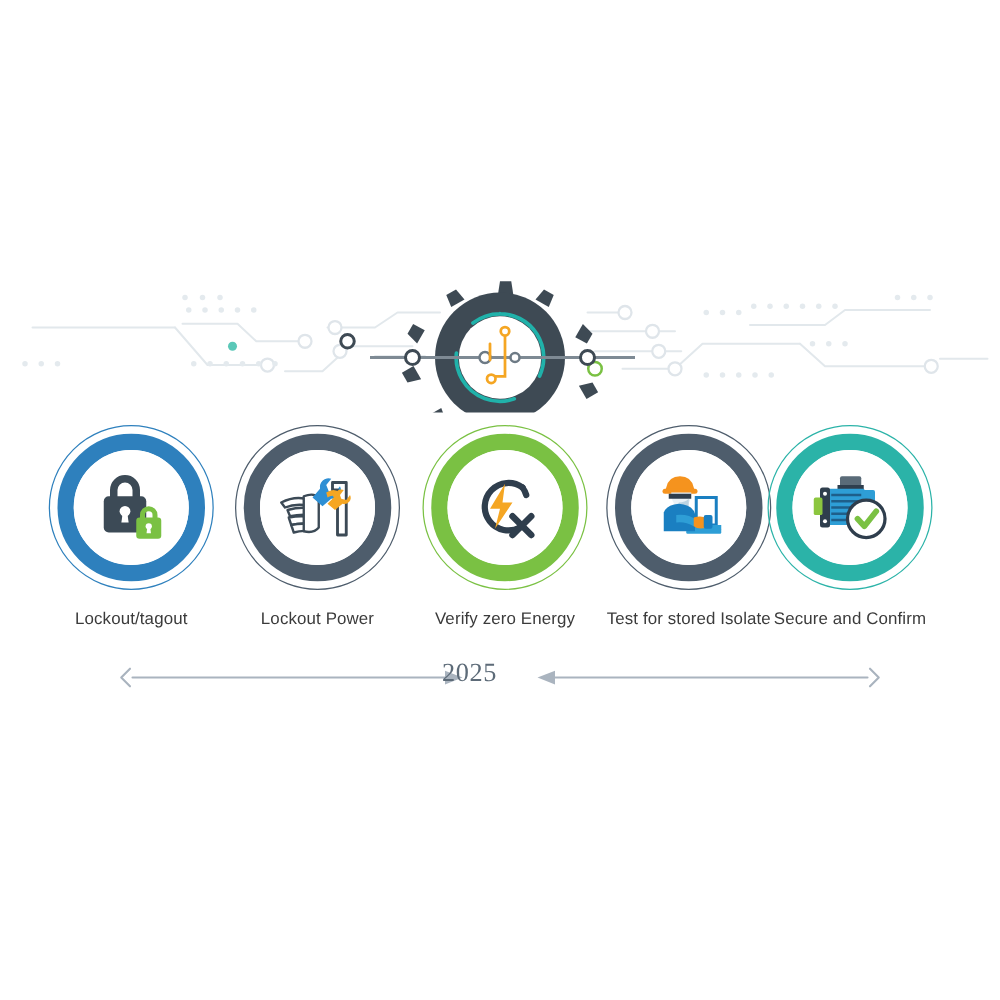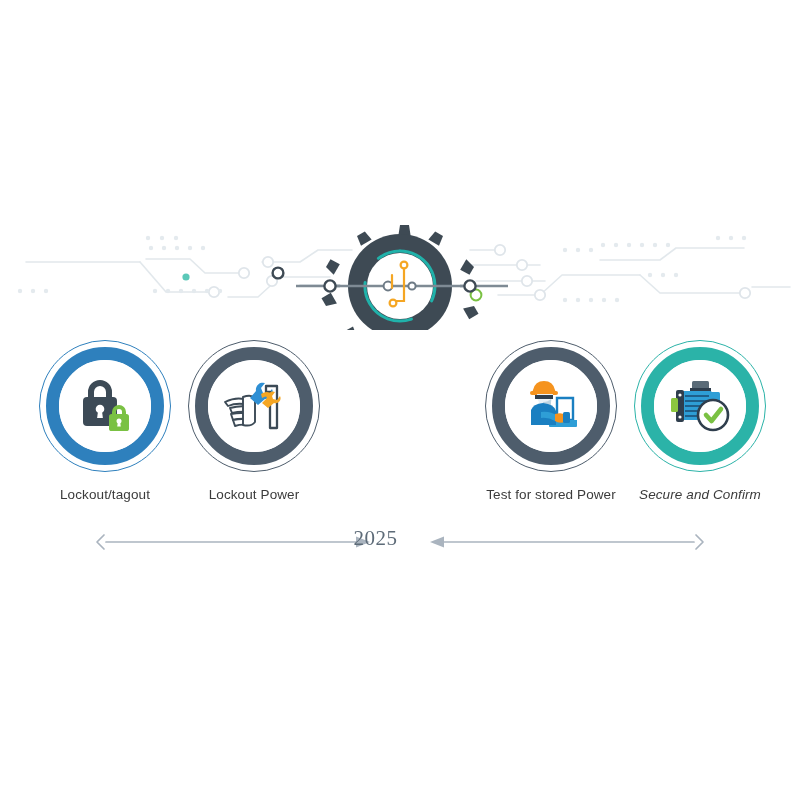--- a/index.html
+++ b/index.html
@@ -264,20 +264,38 @@
 
             <path d="M40 16 q6 -4 11 0 l-2 4 q-4 -3 -8 0 z" fill="#f5a623"></path>
             <path d="M41 25 l6 -6 a5 5 0 0 1 7 -5 l-3 4 1 3 4 1 3 -4 a5 5 0 0 1 -6 7 l-6 5 z" fill="#f5a623"></path>
             <circle cx="48" cy="18" r="2.6" fill="#f5a623"></circle>
           </svg>
         </div>
       </div>
       <div class="step-label">Lockout Power</div>
     </div>
 
+    <div class="step" style="left:329px;">
+      <div class="ring-wrap">
+        <div class="ring-outer" style="border-color:#7ac143;"></div>
+        <div class="ring-thick" style="border-color:#7ac143;"></div>
+        <div class="ring-inner-face">
+          <svg width="60" height="58" viewBox="0 0 60 58">
+            <path d="M44 13 a19 19 0 1 0 -2 32" fill="none" stroke="#2f3e4d" stroke-width="5" stroke-linecap="round"></path>
+            <path d="M44 13 a19 19 0 0 1 3 6" fill="none" stroke="#2f3e4d" stroke-width="5" stroke-linecap="round"></path>
+            <path d="M30 10 L18 30 L26 30 L22 46 L36 25 L28 25 Z" fill="#f5a623"></path>
+            <g stroke="#2f3e4d" stroke-width="5.2" stroke-linecap="round">
+              <line x1="36" y1="36" x2="51" y2="51"></line>
+              <line x1="51" y1="36" x2="36" y2="51"></line>
+            </g>
+          </svg>
+        </div>
+      </div>
+      <div class="step-label">Verify zero Energy</div>
+    </div>
 
     <div class="step" style="left:476px;">
       <div class="ring-wrap">
         <div class="ring-outer" style="border-color:#4e5d6c;"></div>
         <div class="ring-thick" style="border-color:#4e5d6c;"></div>
         <div class="ring-inner-face">
           <svg width="64" height="60" viewBox="0 0 64 60">
 
             <path d="M38 22 L54 22 L54 44 L38 44 Z" fill="none" stroke="#1a7fc1" stroke-width="2.4"></path>
             <rect x="36" y="44" width="22" height="4" fill="#2e9ed6"></rect>
@@ -291,24 +309,24 @@
             <path d="M24 26 q5 0 8 -3 l0 6 q-4 3 -8 2 z" fill="#bcd4e2"></path>
 
             <path d="M12 34 q2 -6 12 -7 q11 1 13 8 l0 14 L12 49 Z" fill="#1a7fc1"></path>
             <path d="M22 36 q10 -1 16 4 l-2 5 q-7 -4 -14 -3 z" fill="#2e9ed6"></path>
 
             <path d="M36 38 q7 -2 10 1 l0 7 q-6 2 -10 -1 z" fill="#f5931e"></path>
             <rect x="44" y="36" width="7" height="11" rx="1.6" fill="#1a7fc1"></rect>
           </svg>
         </div>
       </div>
-      <div class="step-label">Test for stored Power</div>
-    </div>
-
-    <div class="step" style="left:625px;font-style:italic;">
+      <div class="step-label">Test for stored Isolate</div>
+    </div>
+
+    <div class="step" style="left:605px;">
       <div class="ring-wrap">
         <div class="ring-outer" style="border-color:#2bb3a8;"></div>
         <div class="ring-thick" style="border-color:#2bb3a8;"></div>
         <div class="ring-inner-face">
           <svg width="64" height="54" viewBox="0 0 64 54">
 
             <rect x="24" y="2" width="17" height="8" rx="1.5" fill="#5a6b78"></rect>
             <rect x="22" y="9" width="21" height="4" fill="#2f3e4d"></rect>
 
             <rect x="14" y="12" width="30" height="29" rx="2" fill="#2e9ed6"></rect>

